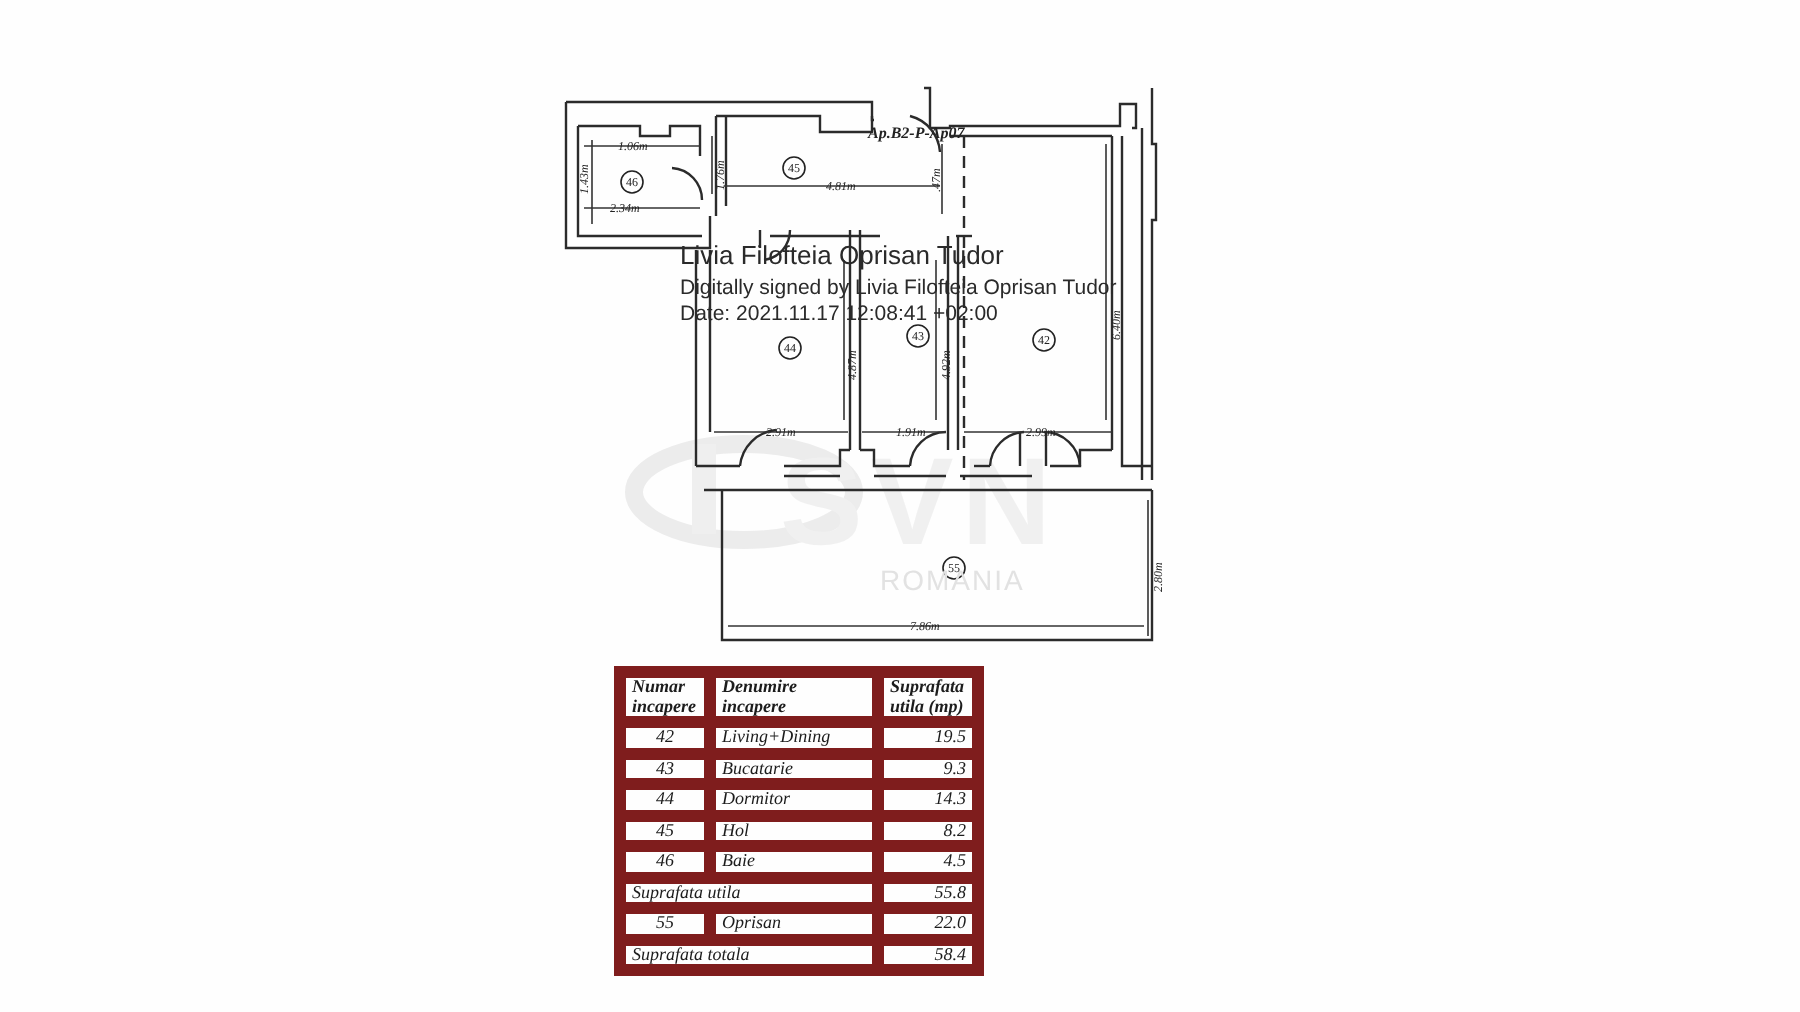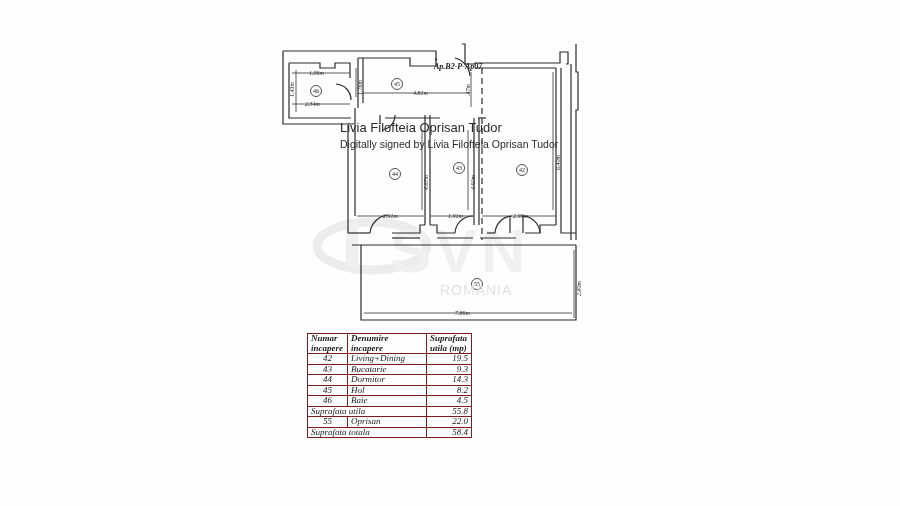--- a/index.html
+++ b/index.html
@@ -6,21 +6,21 @@
     body { width: 900px; height: 506px; position: relative; overflow: hidden; font-family: "Liberation Serif", serif; }
     .page { position: absolute; left: 0; top: 0; width: 900px; height: 506px; background: #fefefe; }
     svg.plan { position: absolute; left: 0; top: 0; }
     .sig { position: absolute; font-family: "Liberation Sans", sans-serif; color: #2a2a2a; white-space: nowrap; }
     .sig-name { left: 340px; top: 120px; font-size: 13px; }
     .sig-line { left: 340px; top: 138px; font-size: 10.5px; }
     .sig-date { left: 340px; top: 151px; font-size: 10.5px; }
     .wm-text { position: absolute; left: 440px; top: 282px; font-family: "Liberation Sans", sans-serif; font-size: 14px; color: #e2e2e2; letter-spacing: 1px; }
     .apt-label { position: absolute; left: 434px; top: 30px; font-size: 8px; font-style: italic; font-weight: bold; color: #222; margin-top: 32px; }
     table.areas { position: absolute; left: 307px; top: 333px; border-collapse: collapse; font-family: "Liberation Serif", serif; font-style: italic; font-size: 9px; color: #1c1c1c; }
-    table.areas td, table.areas th { border: 1px solid #7f1d1d; padding: 0 3px; line-height: 9.5px; }
+    table.areas td, table.areas th { border: 6px solid #7f1d1d; padding: 0 3px; line-height: 9.5px; }
     table.areas th { font-weight: bold; text-align: left; vertical-align: top; }
     table.areas td.num { text-align: center; }
     table.areas td.val { text-align: right; }
     table.areas td.span { text-align: left; }
     table.areas { border: 1.5px solid #222; }
   </style>
 </head>
 <body>
 
 <div class="page">
@@ -141,20 +141,21 @@
       <text x="477" y="286">55</text>
     </g>
   </svg>
 
   <div class="apt-label">Ap.B2-P-Ap07</div>
 
   <div class="wm-text">ROMANIA</div>
 
   <div class="sig sig-name">Livia Filofteia Oprisan Tudor</div>
   <div class="sig sig-line">Digitally signed by Livia Filofteia Oprisan Tudor</div>
+  <div class="sig sig-date">Date: 2021.11.17 12:08:41 +02:00</div>
 
   <table class="areas">
     <tbody>
         <tr>
       <th style="width:33px;">
         <span>Numar</span><br>
         <span>incapere</span>
       </th>
       <th style="width:72px;">
         <span>Denumire</span><br>

